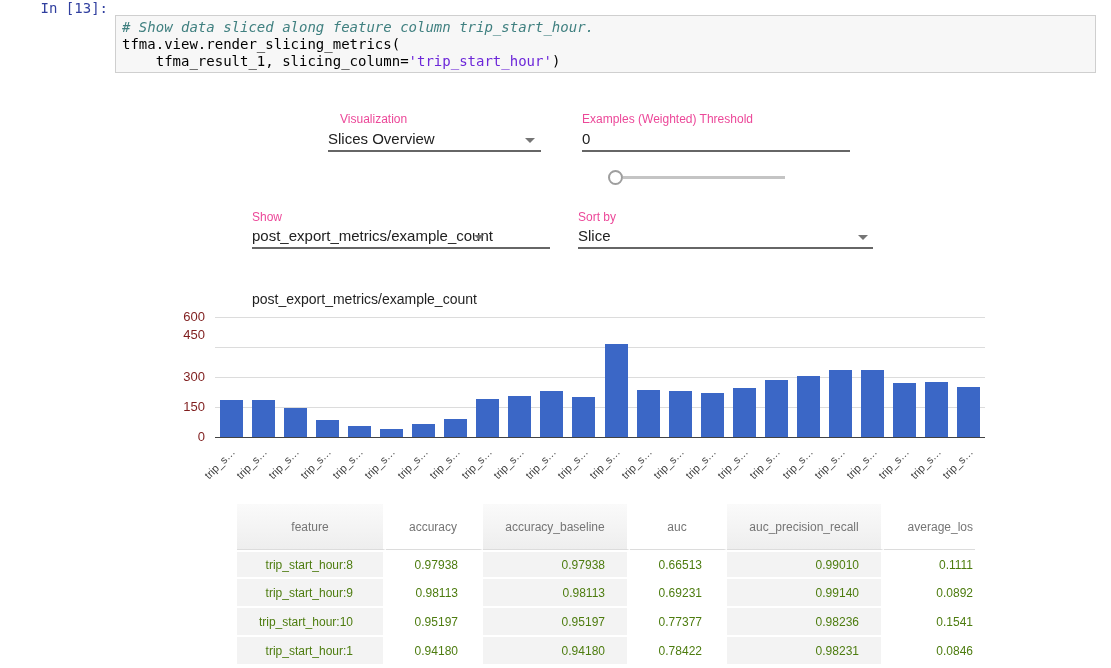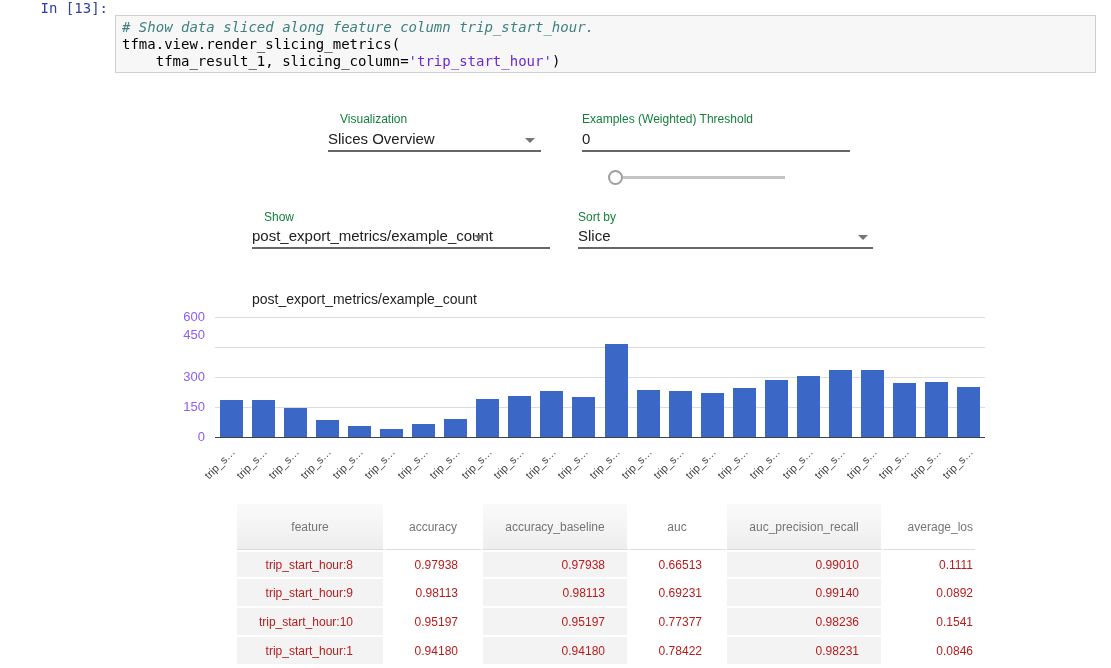--- a/index.html
+++ b/index.html
@@ -10,55 +10,55 @@
   #prompt{position:absolute;left:0;top:18;width:108px;text-align:right;
           font-family:"DejaVu Sans Mono",monospace;font-size:14px;color:#303f9f;}
   #code-box{position:absolute;left:115px;top:15px;width:981px;height:58px;box-sizing:border-box;
             background:#f7f7f7;border:1px solid #cfcfcf;padding:3px 6px;
             font-family:"DejaVu Sans Mono",monospace;font-size:14px;line-height:17px;color:#000;}
   .cl{white-space:pre;}
   .comment{color:#408080;font-style:italic;}
   .str{color:#6d28d9;}
 
   
-  .ctl-label{position:absolute;font-size:12px;color:#15803d;}
+  .ctl-label{position:absolute;font-size:12px;color:#ec4899;}
   .dd{position:absolute;box-sizing:border-box;height:22px;border-bottom:2px solid #666;cursor:pointer;}
   .dd-value{position:absolute;left:0;top:0;font-size:15px;color:#212121;white-space:nowrap;}
   .arrow{position:absolute;width:0;height:0;border-left:5px solid transparent;
          border-right:5px solid transparent;border-top:5.5px solid #757575;}
   .txtinput{position:absolute;box-sizing:border-box;height:22px;border-bottom:2px solid #666;
             font-size:15px;color:#212121;}
   #slider{position:absolute;left:600px;top:165px;width:200px;height:26px;}
   #slider-track{position:absolute;left:23px;top:11px;width:162px;height:3px;background:#c4c4c4;}
   #slider-handle{position:absolute;left:8px;top:5px;width:11px;height:11px;border:2px solid #9e9e9e;
                  border-radius:50%;background:#fff;cursor:pointer;}
 
   
   #chart-section{position:absolute;left:0;top:290px;width:1111px;height:200px;}
   #legend-swatch{position:absolute;left:222px;top:4px;width:23px;height:12px;}
   #legend-text{position:absolute;left:252px;top:1px;font-size:14px;color:#1f1f1f;}
   .ytick{position:absolute;left:160px;width:45px;text-align:right;font-size:13px;
-         line-height:13px;color:#8b5cf6;}
+         line-height:13px;color:#7f1d1d;}
   #plot{position:absolute;left:215px;top:27px;width:770px;height:121px;}
   .gridline{position:absolute;left:0;width:770px;height:1px;background:#dcdcdc;}
   #baseline{position:absolute;left:0;top:120px;width:770px;height:1px;background:#424242;}
   .bar{position:absolute;bottom:1px;width:23px;}
   #xlabels{position:absolute;left:215px;top:148px;width:770px;height:40px;}
   .xlab{position:absolute;top:6px;width:56px;height:12px;text-align:right;font-size:11px;
         line-height:12px;color:#3f3f3f;white-space:nowrap;
         transform:rotate(-45deg);transform-origin:100% 50%;}
 
   
   #table-wrap{position:absolute;left:237px;top:504px;width:738px;height:165px;overflow:hidden;}
   table{border-collapse:separate;border-spacing:0;table-layout:fixed;width:738px;
         font-size:12px;}
   th,td{box-sizing:border-box;border-right:3px solid #fff;overflow:hidden;white-space:nowrap;}
   th{height:46px;font-weight:normal;color:#757575;text-align:center;
      border-bottom:1px solid #dcdcdc;}
-  td{height:29px;color:#b91c1c;text-align:right;border-bottom:2px solid #fff;}
+  td{height:29px;color:#4d7c0f;text-align:right;border-bottom:2px solid #fff;}
   tbody tr:first-child td{border-top:2px solid #fff;}
   .c0{width:149px;} .c1{width:97px;} .c2{width:147px;} .c3{width:97px;} .c4{width:157px;} .c5{width:91px;}
   th.c0,th.c2,th.c4{background:linear-gradient(180deg,#fafafa,#eeeeee);}
   th.c1,th.c3,th.c5{background:#fff;}
   td.c0,td.c2,td.c4{background:#f3f3f3;}
   td.c1,td.c3,td.c5{background:#fff;}
   td.c0{padding-right:30px;}
   td.c1,td.c2,td.c3,td.c4{padding-right:22px;}
   td.c5,th.c5{text-align:right;padding-right:2px;border-right:none;}
 </style>
@@ -82,21 +82,21 @@
 
   <div class="ctl-label" style="left:582px;top:112px;">Examples (Weighted) Threshold</div>
   <div class="txtinput" style="left:582px;top:130px;width:268px;">
     <span>0</span>
   </div>
   <div id="slider">
     <div id="slider-track"></div>
     <div id="slider-handle"></div>
   </div>
 
-  <div class="ctl-label" style="left:264px;top:210px;">Show</div>
+  <div class="ctl-label" style="left:252px;top:210px;">Show</div>
   <div class="dd" style="left:252px;top:227px;width:298px;">
     <span class="dd-value">post_export_metrics/example_count</span>
     <span class="arrow" style="left:222px;top:8px;"></span>
   </div>
 
   <div class="ctl-label" style="left:578px;top:210px;">Sort by</div>
   <div class="dd" style="left:578px;top:227px;width:295px;">
     <span class="dd-value">Slice</span>
     <span class="arrow" style="left:280px;top:8px;"></span>
   </div>

